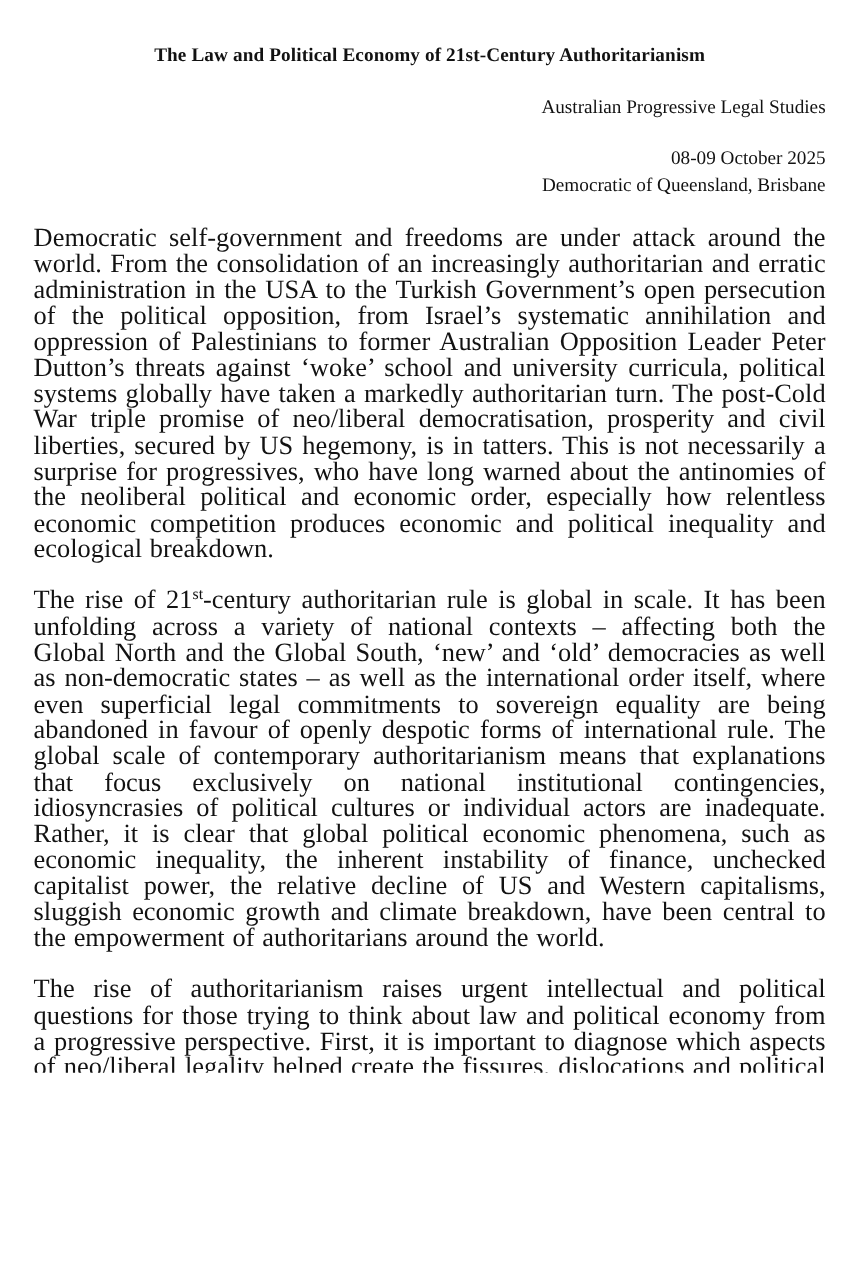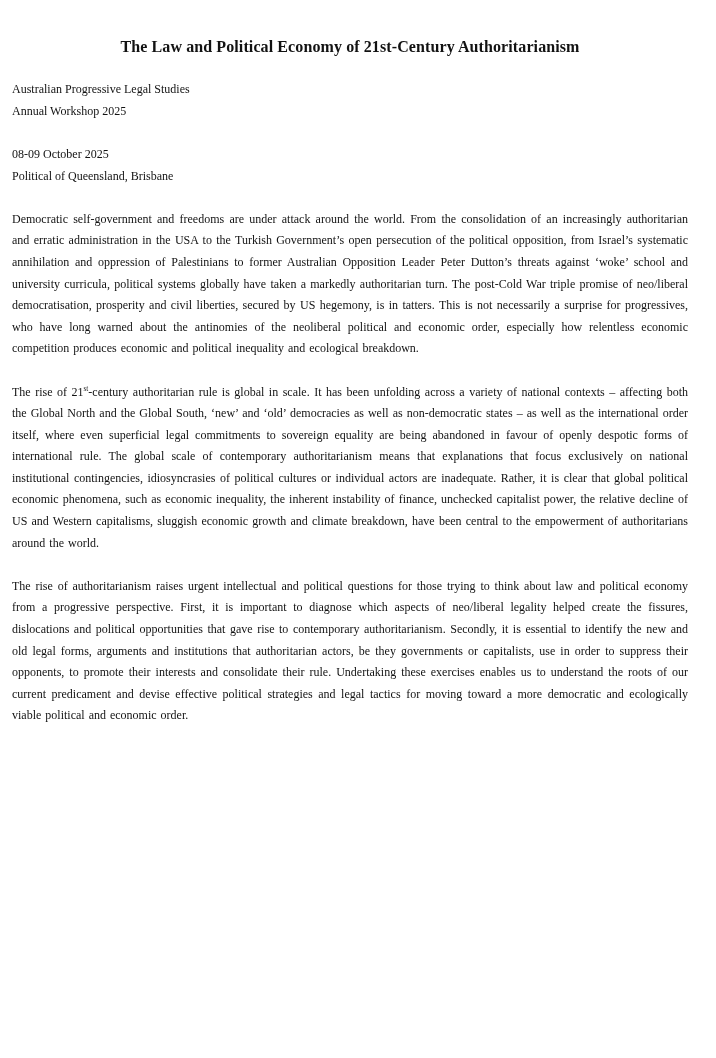--- a/index.html
+++ b/index.html
@@ -11,43 +11,43 @@
     width: 716px;
     height: 1058px;
     font-family: "Liberation Serif", "DejaVu Serif", serif;
     color: var(--text-color, #121212);
     -webkit-font-smoothing: antialiased;
   }
   .page {
     box-sizing: border-box;
     width: 716px;
     height: 894px;
-    padding: 36px 28px 20px 12px;
+    padding: 36px 28px 20px 28px;
     background: var(--page-bg, #ffffff);
     overflow: hidden;
   }
   .doc-title {
     margin: 0 0 21.6px 0;
     font-size: 16px;
     line-height: 21.6px;
     font-weight: bold;
     text-align: center;
     letter-spacing: 0.1px;
   }
   .center-block {
     margin: 0 0 21.6px 0;
   }
   .center-line {
-    font-size: 12px;
+    font-size: 16px;
     line-height: 21.6px;
-    text-align: left;
+    text-align: right;
   }
   .body-text p {
     margin: 0 0 21.6px 0;
-    font-size: 12px;
+    font-size: 22px;
     line-height: 21.6px;
     text-align: justify;
     text-justify: inter-word;
     word-spacing: 1px;
   }
   .body-text p:last-child {
     margin-bottom: 2px;
   }
   .body-text sup {
     font-size: 0.6em;
@@ -58,26 +58,25 @@
 </style>
 </head>
 <body>
 
 <div class="page">
 
   <h1 class="doc-title">The Law and Political Economy of 21st-Century Authoritarianism</h1>
 
   <div class="center-block">
     <div class="center-line">Australian Progressive Legal Studies</div>
-    <div class="center-line">Annual Workshop 2025</div>
   </div>
 
   <div class="center-block">
     <div class="center-line">08-09 October 2025</div>
-    <div class="center-line">Political of Queensland, Brisbane</div>
+    <div class="center-line">Democratic of Queensland, Brisbane</div>
   </div>
 
   <div class="body-text">
       <p><span>Democratic self-government and freedoms are under attack around the world. From the consolidation of an increasingly authoritarian and erratic administration in the USA to the Turkish Government’s open persecution of the political opposition, from Israel’s systematic annihilation and oppression of Palestinians to former Australian Opposition Leader Peter Dutton’s threats against ‘woke’ school and university curricula, political systems globally have taken a markedly authoritarian turn. The post-Cold War triple promise of neo/liberal democratisation, prosperity and civil liberties, secured by US hegemony, is in tatters. This is not necessarily a surprise for progressives, who have long warned about the antinomies of the neoliberal political and economic order, especially how relentless economic competition produces economic and political inequality and ecological breakdown.</span></p>
       <p><span>The rise of 21</span><sup>st</sup><span>-century authoritarian rule is global in scale. It has been unfolding across a variety of national contexts – affecting both the Global North and the Global South, ‘new’ and ‘old’ democracies as well as non-democratic states – as well as the international order itself, where even superficial legal commitments to sovereign equality are being abandoned in favour of openly despotic forms of international rule. The global scale of contemporary authoritarianism means that explanations that focus exclusively on national institutional contingencies, idiosyncrasies of political cultures or individual actors are inadequate. Rather, it is clear that global political economic phenomena, such as economic inequality, the inherent instability of finance, unchecked capitalist power, the relative decline of US and Western capitalisms, sluggish economic growth and climate breakdown, have been central to the empowerment of authoritarians around the world.</span></p>
       <p><span>The rise of authoritarianism raises urgent intellectual and political questions for those trying to think about law and political economy from a progressive perspective. First, it is important to diagnose which aspects of neo/liberal legality helped create the fissures, dislocations and political opportunities that gave rise to contemporary authoritarianism. Secondly, it is essential to identify the new and old legal forms, arguments and institutions that authoritarian actors, be they governments or capitalists, use in order to suppress their opponents, to promote their interests and consolidate their rule. Undertaking these exercises enables us to understand the roots of our current predicament and devise effective political strategies and legal tactics for moving toward a more democratic and ecologically viable political and economic order.</span></p>
     </div>
 
 </div>
 

